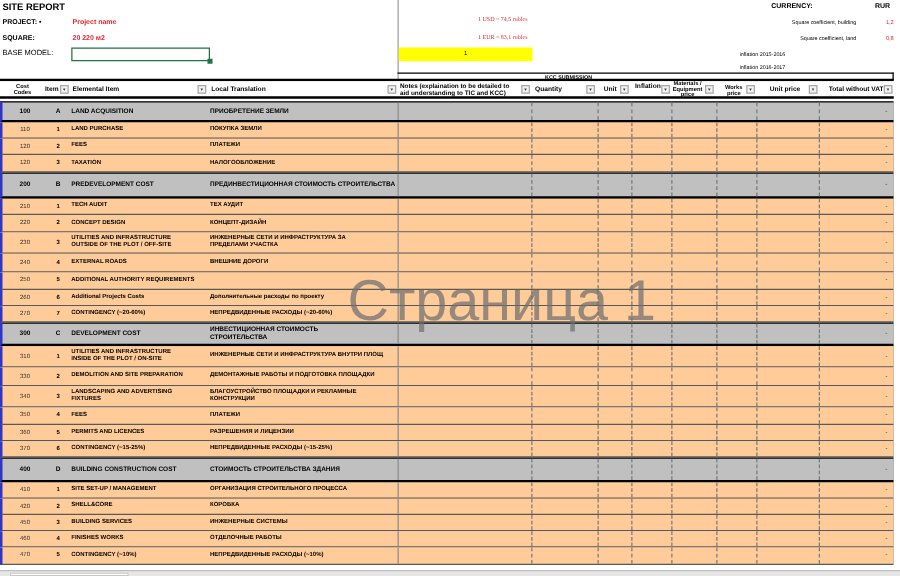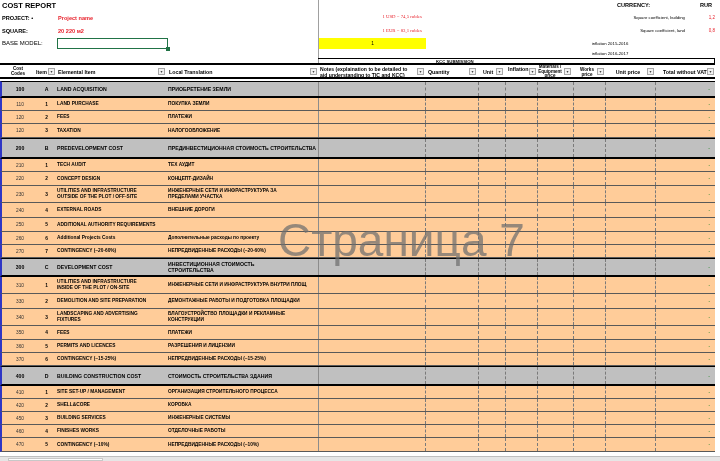--- a/index.html
+++ b/index.html
@@ -49,21 +49,21 @@
 
   .watermark { position: absolute; left: 278px; top: 213px; font-size: 46px; color: rgba(110,110,110,0.72); letter-spacing: 0px; pointer-events: none; font-family: "Liberation Sans", sans-serif; }
   .hscroll { position: absolute; left: 0; top: 456px; width: 720px; height: 5px; background: #e6e6e6; border-top: 1px solid #bfbfbf; }
   .hscroll .thumb { position: absolute; left: 8px; top: 1px; width: 95px; height: 3px; background: #ffffff; border: 1px solid #c8c8c8; }
   .rightedge { position: absolute; left: 715px; top: 65px; width: 5px; height: 391px; background: #fff; }
 </style>
 </head>
 <body>
 
 <div class="top">
-  <div class="t-title">COST REPORT</div>
+  <div class="t-title">SITE REPORT</div>
   <div class="t-label" style="top:15px;"><span>PROJECT:</span> <span>•</span></div>
   <div class="t-red" style="top:15px;">Project name</div>
   <div class="t-label" style="top:28px;">SQUARE:</div>
   <div class="t-red" style="top:28px;">20 220 м2</div>
   <div class="t-label normal" style="top:40px;">BASE MODEL:</div>
   <div class="base-input"></div>
 
   <div class="vsplit"></div>
   <div class="rate" style="top:14px;">1 USD = 74,5 rubles</div>
   <div class="rate" style="top:28px;">1 EUR = 83,1 rubles</div>
@@ -517,17 +517,17 @@
       <div class="vl" style="left: 571px;"></div>
       <div class="vl" style="left: 603px;"></div>
       <div class="vl" style="left: 653px;"></div>
       <div class="c tot">-</div>
       <div class="rborder"></div>
     </div>
   </div>
 
 <div class="rightedge"></div>
 
-<div class="watermark">Страница 7</div>
+<div class="watermark">Страница 1</div>
 
 <div class="hscroll">
   <div class="thumb"></div>
 </div>
 
 </body></html>

